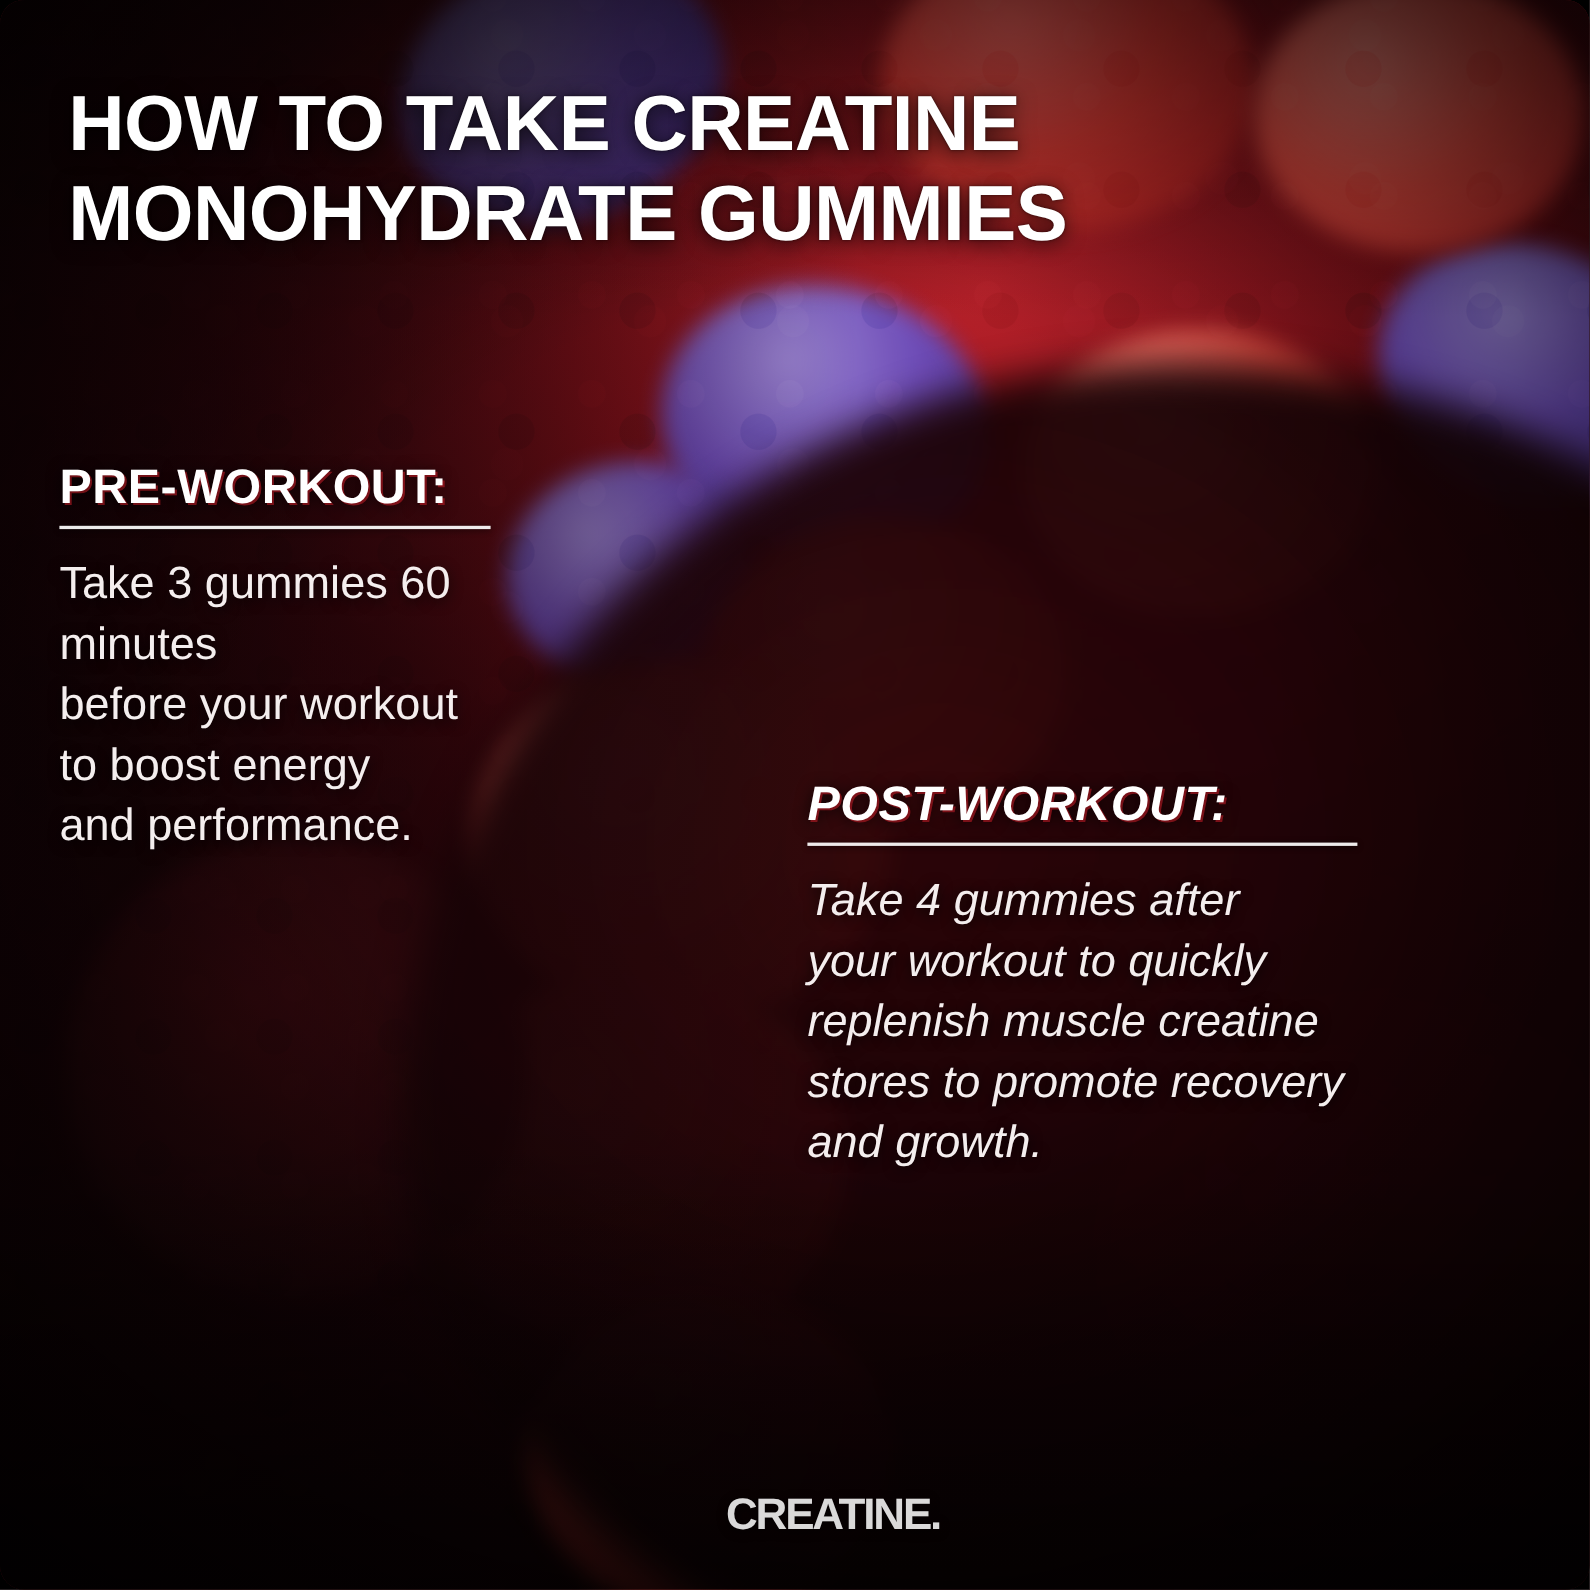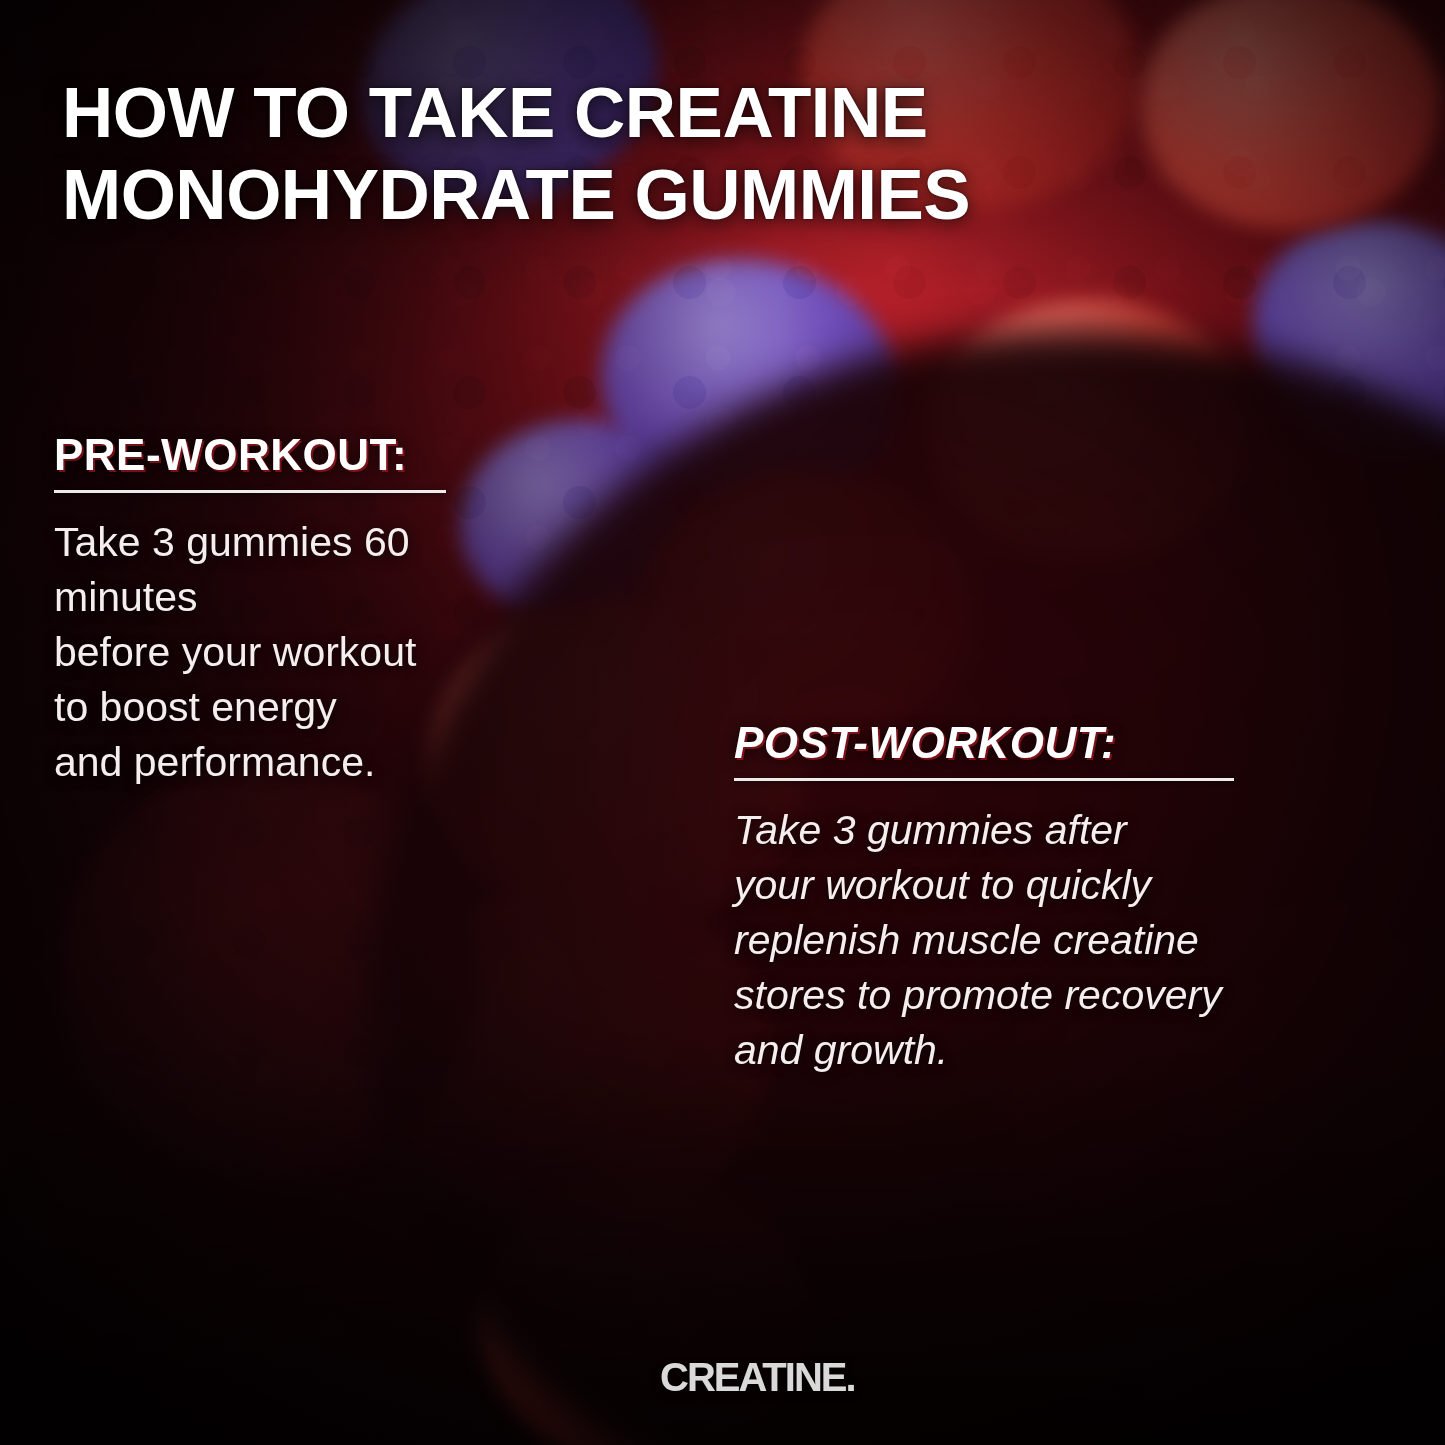--- a/index.html
+++ b/index.html
@@ -7,20 +7,21 @@
     padding: 0;
     background: #000;
   }
   .poster {
     position: relative;
     width: 1445px;
     height: 1445px;
     overflow: hidden;
     font-family: "Liberation Sans", sans-serif;
     background: #2a0608;
+    border-radius: 22px;
   }
 
   
   .bg {
     position: absolute;
     inset: 0;
     overflow: hidden;
   }
   .bg-base {
     position: absolute;
@@ -102,21 +103,21 @@
 
   .block { position: absolute; }
 
   .block-title {
     color: #ffffff;
     font-weight: bold;
     font-size: 44px;
     letter-spacing: 0.5px;
     text-transform: uppercase;
     text-shadow: 2px 2px 0 rgba(200,30,40,0.55), 0 2px 14px rgba(0,0,0,0.8);
-    margin: 12px 0 10px 0;
+    margin: 0 0 10px 0;
   }
   .rule {
     height: 3px;
     background: #ffffff;
     opacity: 0.92;
     margin-bottom: 22px;
     box-shadow: 0 1px 6px rgba(0,0,0,0.7);
   }
   .block-body {
     color: #f4eeee;
@@ -199,21 +200,21 @@
       <div class="rule"></div>
       <div class="block-body">Take 3 gummies 60 minutes
 before your workout
 to boost energy
 and performance.</div>
     </div>
 
     <div class="block" id="post-workout-block">
       <div class="block-title">POST-WORKOUT:</div>
       <div class="rule"></div>
-      <div class="block-body">Take 3 gummies after
+      <div class="block-body">Take 4 gummies after
 your workout to quickly
 replenish muscle creatine
 stores to promote recovery
 and growth.</div>
     </div>
 
     <div class="footer-strike">CREATINE.</div>
 
   </div>
 </div>

